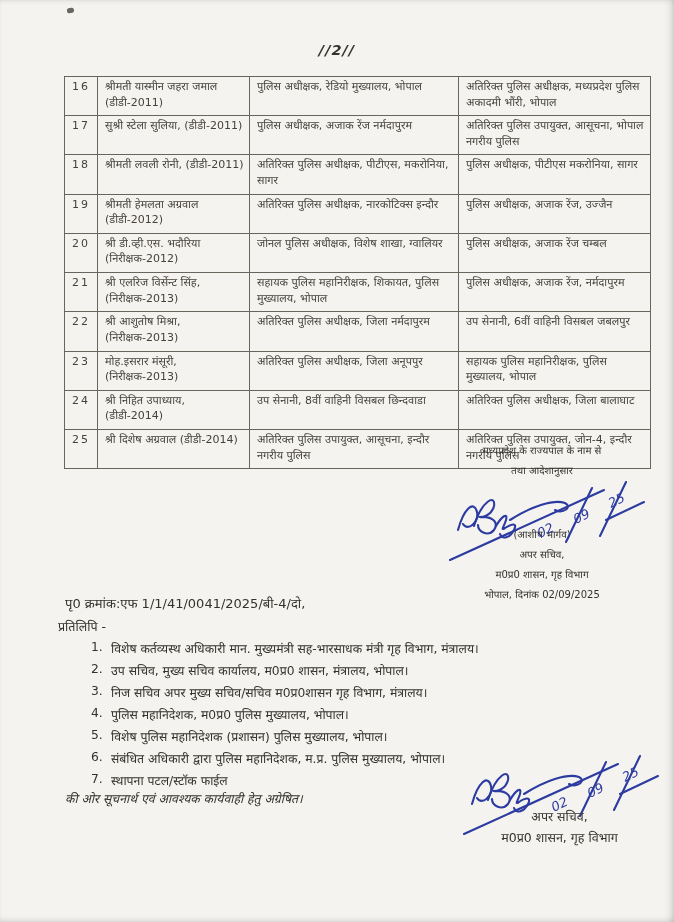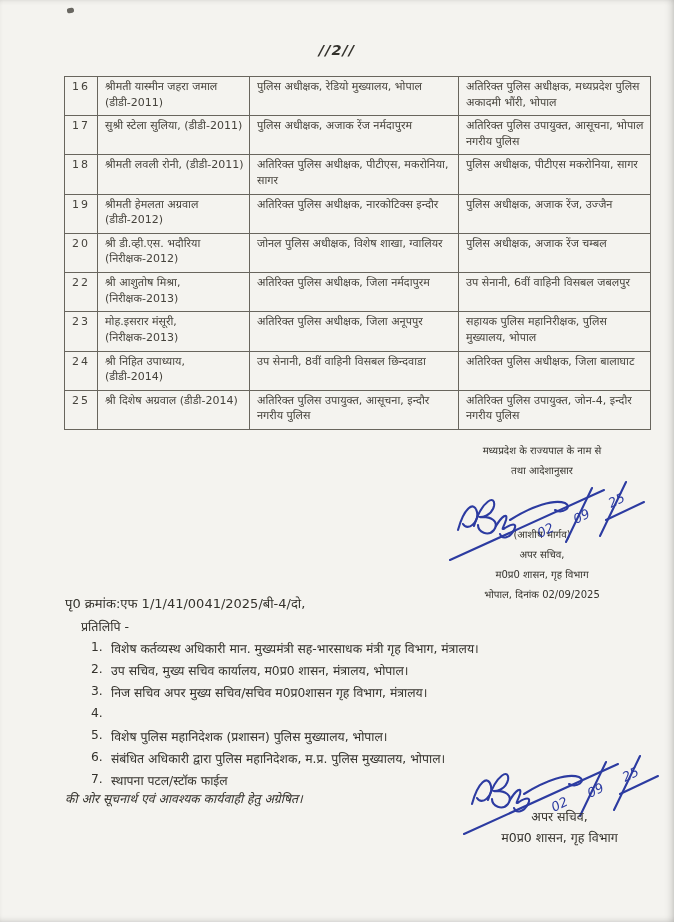--- a/index.html
+++ b/index.html
@@ -26,21 +26,21 @@
   table.transfers td:first-child { text-align:center; letter-spacing:2px; padding-left:2px; padding-right:2px; }
   .authority {
     position:absolute; left:426px; top:441px; width:232px;
     text-align:center; font-size:10px; line-height:20px; color:#34322c;
   }
   .authority .gap { height:44px; }
   .sig-svg { position:absolute; overflow:visible; }
   .sig1 { left:448px; top:474px; width:210px; height:92px; }
   .sig2 { left:462px; top:748px; width:210px; height:92px; }
   .ref-line { position:absolute; left:65px; top:594px; font-size:13px; color:#34322c; }
-  .copy-label { position:absolute; left:81px; top:618px; font-size:12.5px; color:#34322c; }
+  .copy-label { position:absolute; left:58px; top:618px; font-size:12.5px; color:#34322c; }
   ol.copy-list { position:absolute; left:65px; top:640px; width:560px; list-style:none; font-size:12.3px; color:#34322c; }
   ol.copy-list li { display:flex; height:22px; align-items:flex-start; }
   ol.copy-list .no { width:46px; padding-left:26px; flex:none; }
   ol.copy-list .txt { flex:1; white-space:nowrap; }
   .closing { position:absolute; left:65px; top:790px; font-size:12.3px; color:#34322c;font-style:italic; }
   .footer-sign {
     position:absolute; left:452px; top:806px; width:215px;
     text-align:center; font-size:12.5px; line-height:21px; color:#34322c;
   }
   svg text.hand { font-family:"DejaVu Sans", sans-serif; font-style:italic; font-size:13px; fill:var(--ink); }
@@ -84,20 +84,26 @@
           <td>19</td>
           <td>श्रीमती हेमलता अग्रवाल (डीडी-2012)</td>
           <td>अतिरिक्त पुलिस अधीक्षक, नारकोटिक्स इन्दौर</td>
           <td>पुलिस अधीक्षक, अजाक रेंज, उज्जैन</td>
         </tr>
         <tr>
           <td>20</td>
           <td>श्री डी.व्ही.एस. भदौरिया (निरीक्षक-2012)</td>
           <td>जोनल पुलिस अधीक्षक, विशेष शाखा, ग्वालियर</td>
           <td>पुलिस अधीक्षक, अजाक रेंज चम्बल</td>
+        </tr>
+        <tr>
+          <td>21</td>
+          <td>श्री एलरिज विर्सेन्ट सिंह, (निरीक्षक-2013)</td>
+          <td>सहायक पुलिस महानिरीक्षक, शिकायत, पुलिस मुख्यालय, भोपाल</td>
+          <td>पुलिस अधीक्षक, अजाक रेंज, नर्मदापुरम</td>
         </tr>
         <tr>
           <td>22</td>
           <td>श्री आशुतोष मिश्रा, (निरीक्षक-2013)</td>
           <td>अतिरिक्त पुलिस अधीक्षक, जिला नर्मदापुरम</td>
           <td>उप सेनानी, 6वीं वाहिनी विसबल जबलपुर</td>
         </tr>
         <tr>
           <td>23</td>
           <td>मोह.इसरार मंसूरी, (निरीक्षक-2013)</td>
@@ -164,20 +170,21 @@
       <li>
         <span class="no">2.</span>
         <span class="txt">उप सचिव, मुख्य सचिव कार्यालय, म0प्र0 शासन, मंत्रालय, भोपाल।</span>
       </li>
       <li>
         <span class="no">3.</span>
         <span class="txt">निज सचिव अपर मुख्य सचिव/सचिव म0प्र0शासन गृह विभाग, मंत्रालय।</span>
       </li>
       <li>
         <span class="no">4.</span>
+        <span class="txt">पुलिस महानिदेशक, म0प्र0 पुलिस मुख्यालय, भोपाल।</span>
       </li>
       <li>
         <span class="no">5.</span>
         <span class="txt">विशेष पुलिस महानिदेशक (प्रशासन) पुलिस मुख्यालय, भोपाल।</span>
       </li>
       <li>
         <span class="no">6.</span>
         <span class="txt">संबंधित अधिकारी द्वारा पुलिस महानिदेशक, म.प्र. पुलिस मुख्यालय, भोपाल।</span>
       </li>
       <li>

